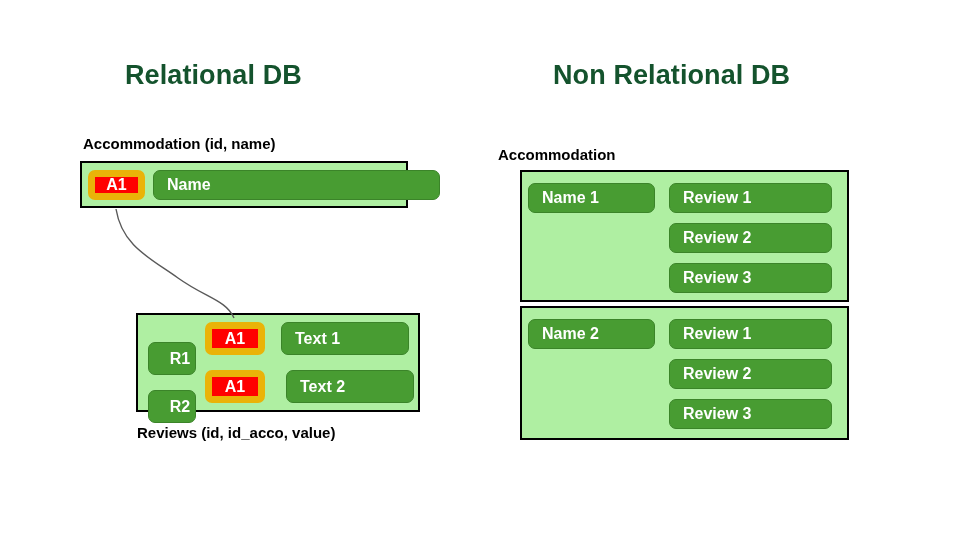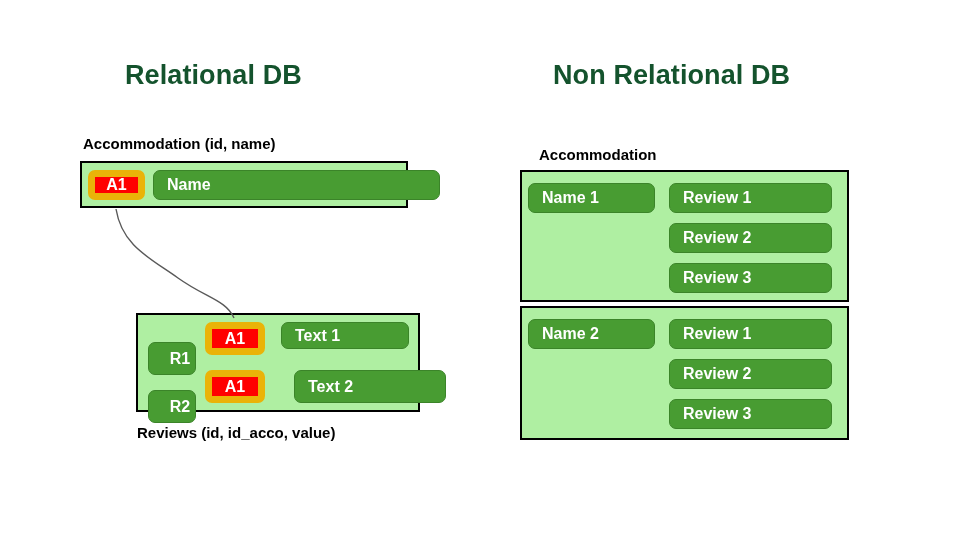--- a/index.html
+++ b/index.html
@@ -31,21 +31,21 @@
   
   .caption {
     position: absolute;
     font-size: 15px;
     font-weight: bold;
     color: #000000;
     white-space: nowrap;
   }
   #label-accommodation-left  { left: 83px;  top: 135px; }
   #label-reviews             { left: 137px; top: 424px; }
-  #label-accommodation-right { left: 539px; top: 146px; }
+  #label-accommodation-right { left: 498px; top: 146px; }
 
   
   .box {
     position: absolute;
     background: #AFEFA2;
     border: 2px solid #000000;
     box-sizing: border-box;
   }
   #box-accommodation { left: 80px;  top: 161px; width: 328px; height: 47px; }
   #box-reviews       { left: 136px; top: 313px; width: 284px; height: 99px; }
@@ -82,24 +82,24 @@
     justify-content: center;
   }
 
   
   #pill-acc-a1    { left: 88px;  top: 170px; width: 57px;  height: 30px; }
   #pill-acc-name  { left: 153px; top: 170px; width: 287px; height: 30px; }
 
   
   #pill-rev-r1    { left: 148px; top: 322px; width: 48px;  height: 33px; }
   #pill-rev-a1-1  { left: 205px; top: 322px; width: 60px;  height: 33px; }
-  #pill-rev-text1 { left: 281px; top: 322px; width: 128px; height: 27px; }
+  #pill-rev-text1 { left: 281px; top: 322px; width: 128px; height: 33px; }
   #pill-rev-r2    { left: 148px; top: 370px; width: 48px;  height: 33px; }
   #pill-rev-a1-2  { left: 205px; top: 370px; width: 60px;  height: 33px; }
-  #pill-rev-text2 { left: 294px; top: 370px; width: 152px; height: 33px; }
+  #pill-rev-text2 { left: 286px; top: 370px; width: 128px; height: 33px; }
 
   
   #pill-d1-name   { left: 528px; top: 183px; width: 127px; height: 30px; }
   #pill-d1-rev1   { left: 669px; top: 183px; width: 163px; height: 30px; }
   #pill-d1-rev2   { left: 669px; top: 223px; width: 163px; height: 30px; }
   #pill-d1-rev3   { left: 669px; top: 263px; width: 163px; height: 30px; }
 
   
   #pill-d2-name   { left: 528px; top: 319px; width: 127px; height: 30px; }
   #pill-d2-rev1   { left: 669px; top: 319px; width: 163px; height: 30px; }

